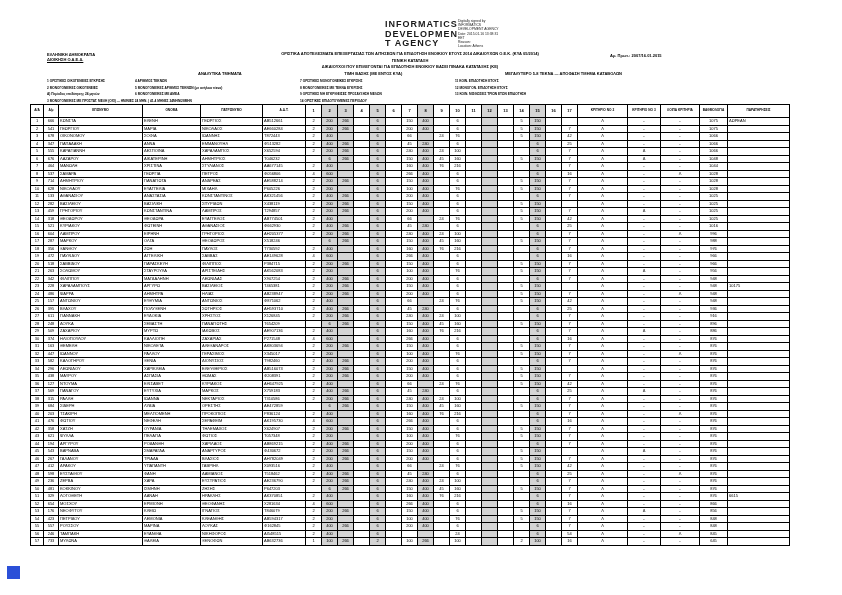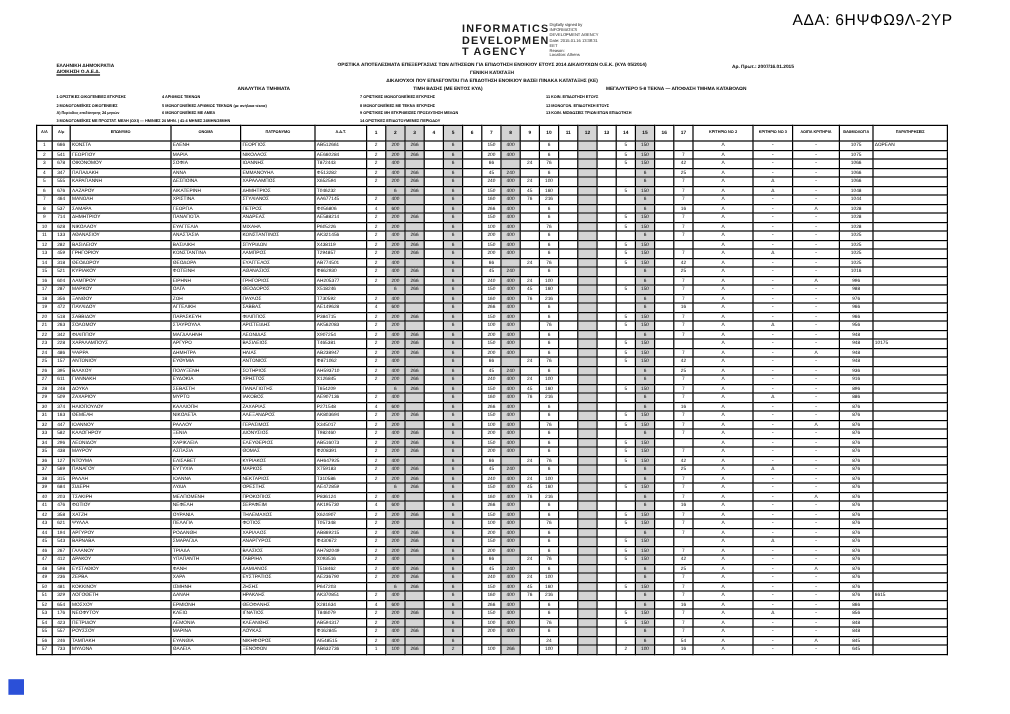--- a/index.html
+++ b/index.html
@@ -46,21 +46,20 @@
   <div class="abs sig">
     <div>Digitally signed by</div>
     <div>INFORMATICS</div>
     <div>DEVELOPMENT AGENCY</div>
     <div>Date: 2015.01.16 13:38:31</div>
     <div>EET</div>
     <div>Reason:</div>
     <div>Location: Athens</div>
   </div>
 
-  <div class="abs ada">ΑΔΑ: 6ΗΨΦΩ9Λ-2ΥΡ</div>
 
   <div class="abs org t4">
     <div>ΕΛΛΗΝΙΚΗ ΔΗΜΟΚΡΑΤΙΑ</div>
     <div class="u">ΔΙΟΙΚΗΣΗ Ο.Α.Ε.Δ.</div>
   </div>
 
   <div class="abs proto t4">Αρ. Πρωτ.: 2007/16.01.2015</div>
 
   <div class="abs title t4">
     <div>ΟΡΙΣΤΙΚΑ ΑΠΟΤΕΛΕΣΜΑΤΑ ΕΠΕΞΕΡΓΑΣΙΑΣ ΤΩΝ ΑΙΤΗΣΕΩΝ ΓΙΑ ΕΠΙΔΟΤΗΣΗ ΕΝΟΙΚΙΟΥ ΕΤΟΥΣ 2014 ΔΙΚΑΙΟΥΧΩΝ Ο.Ε.Κ. (ΚΥΑ 05/2014)</div>

